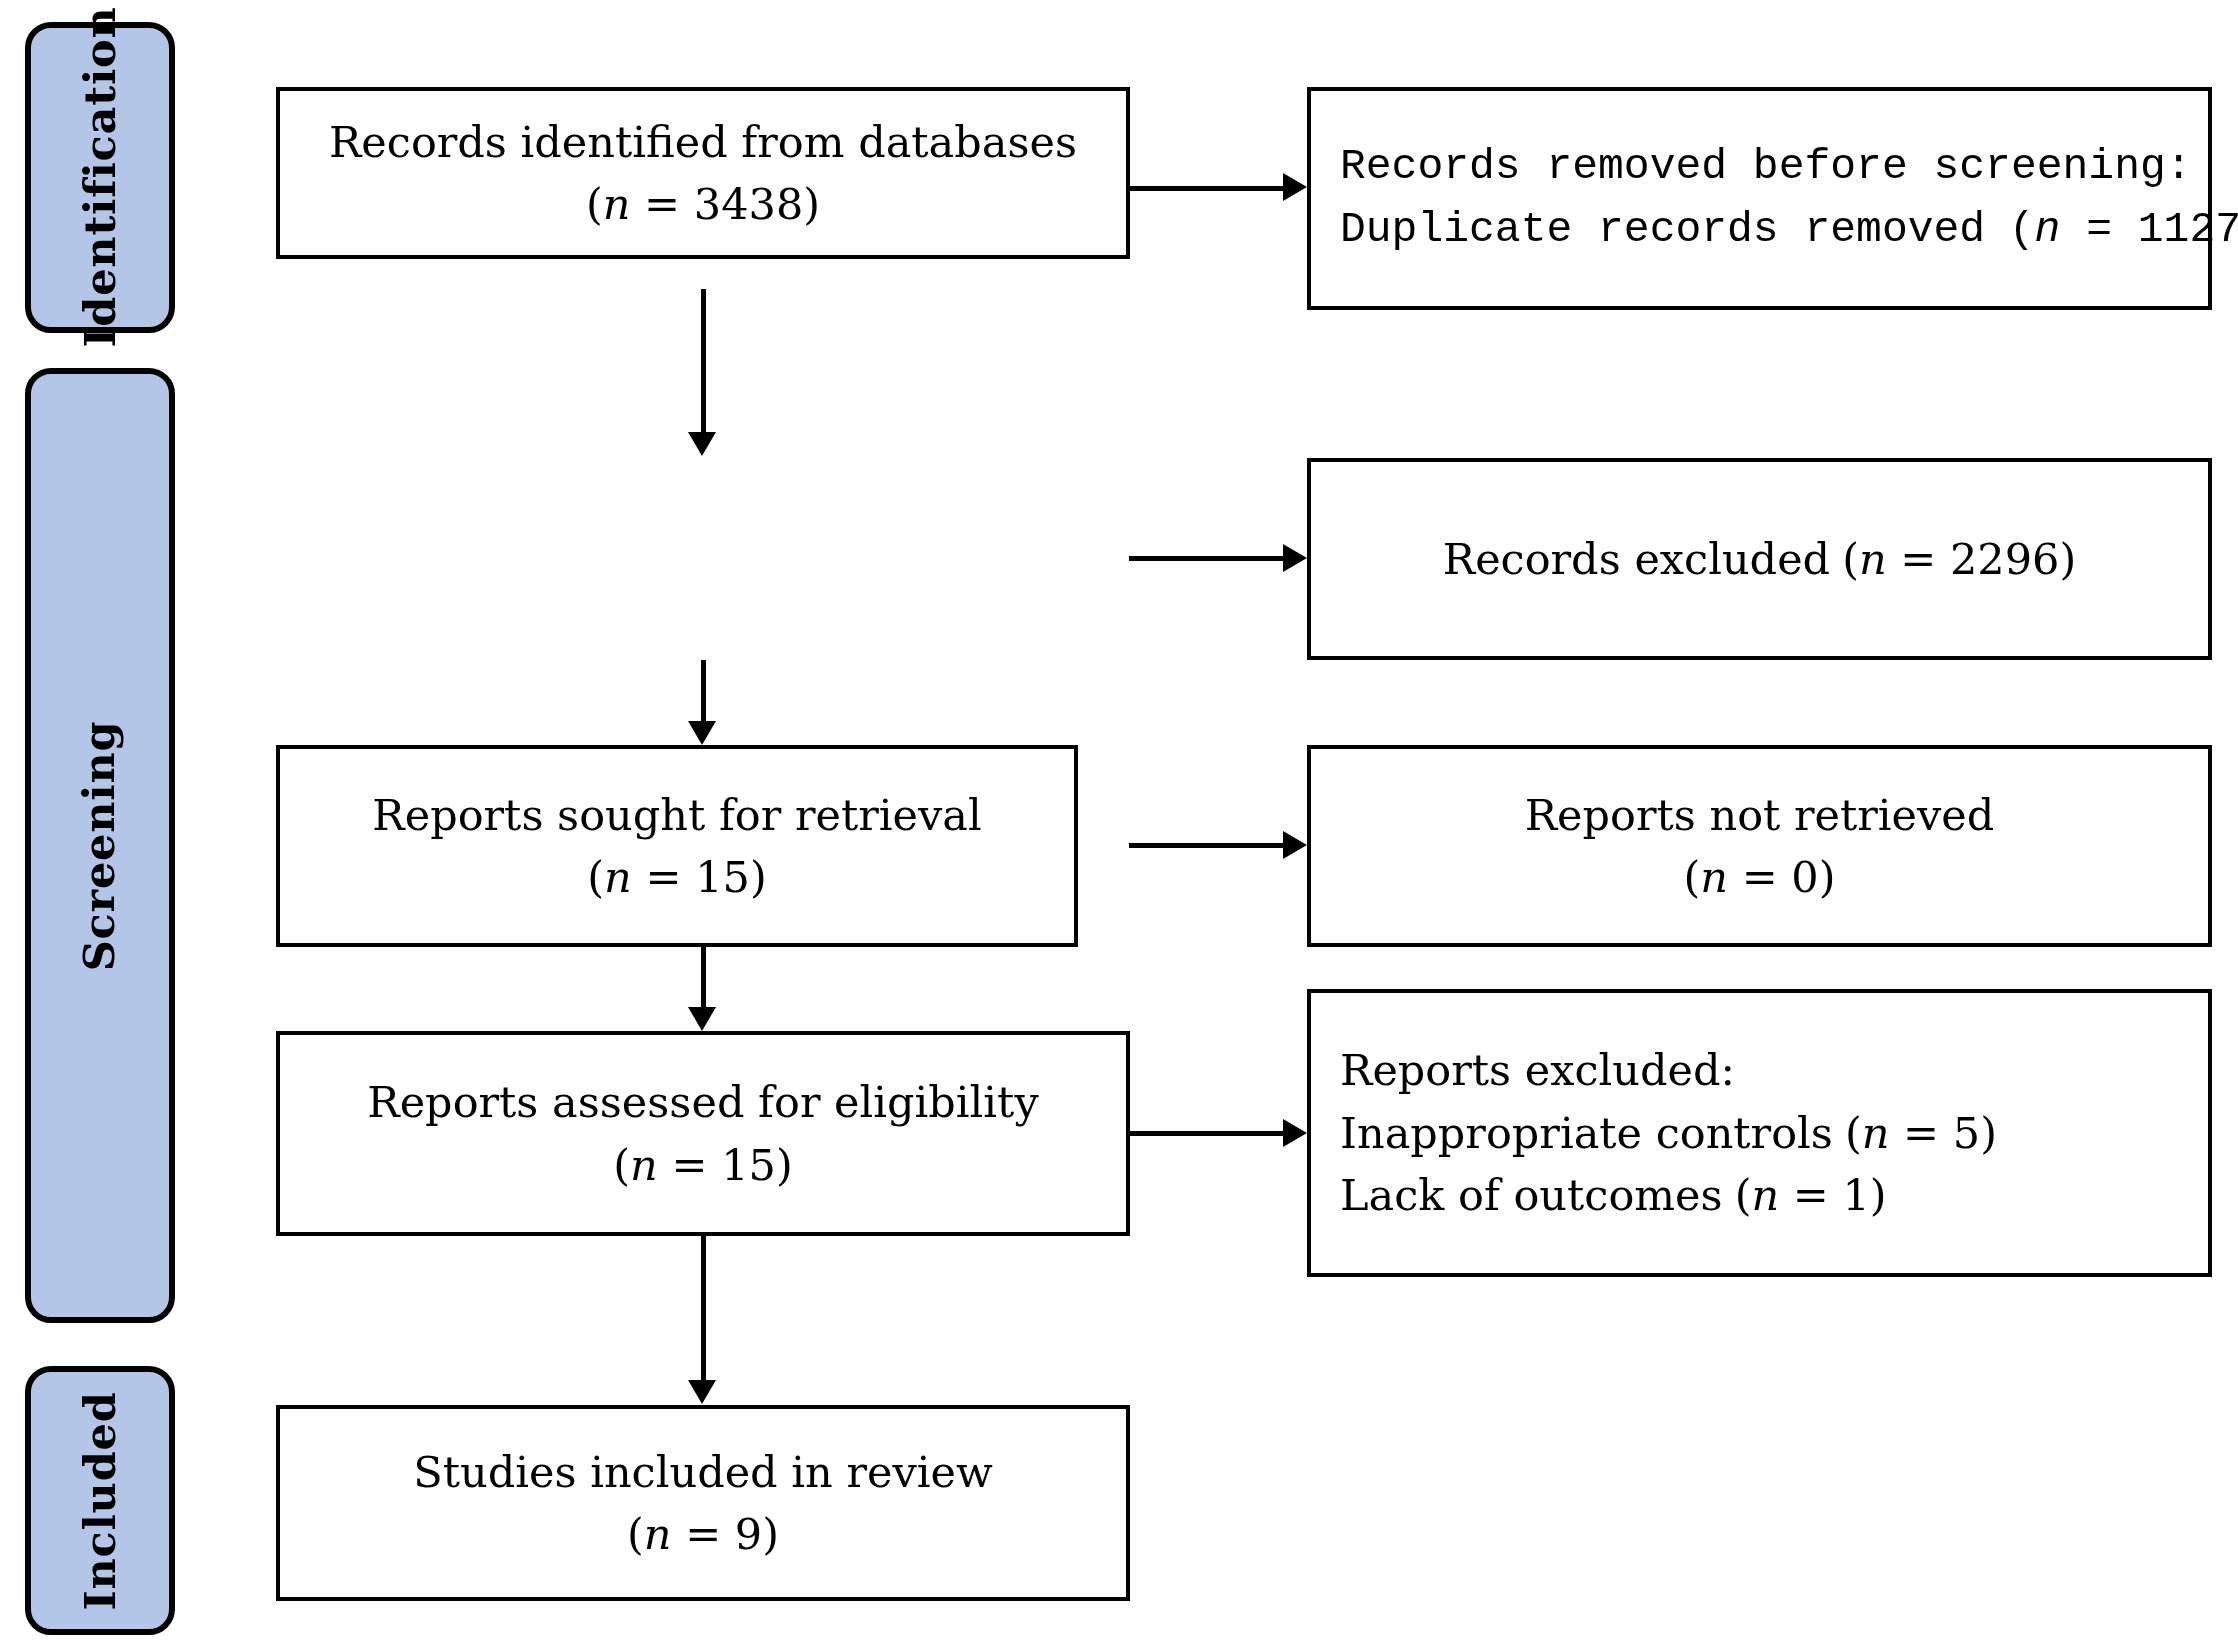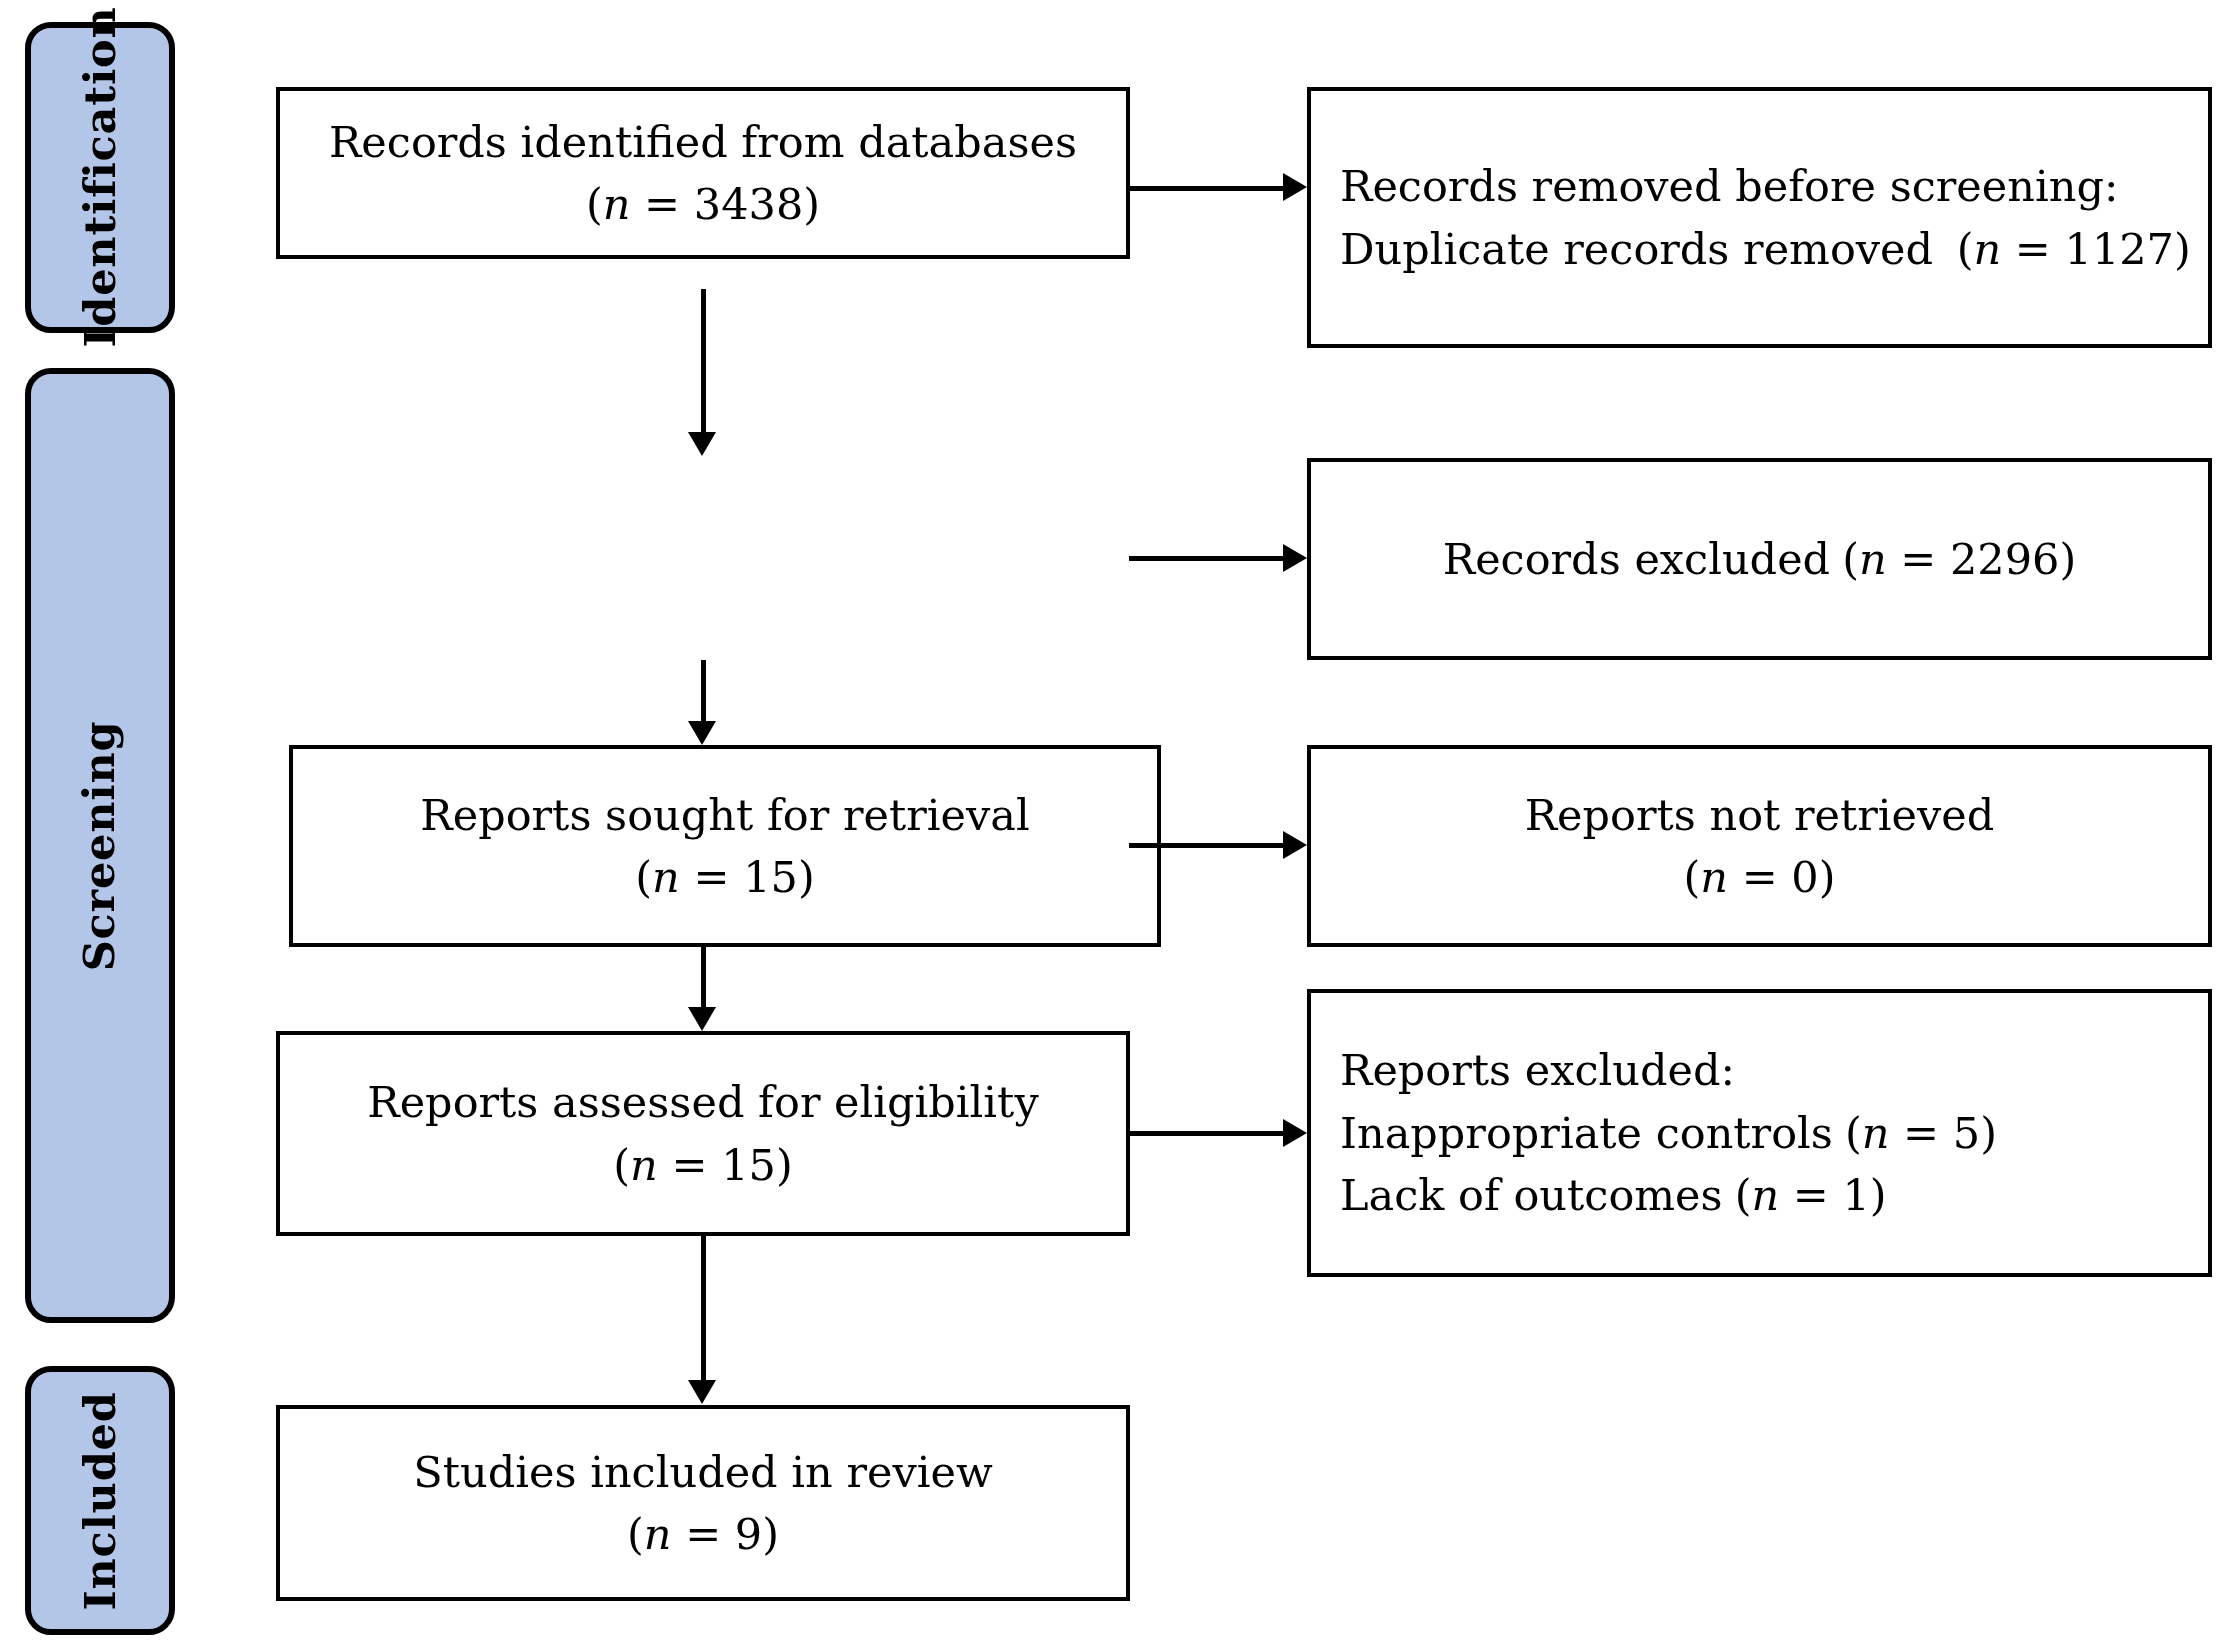--- a/index.html
+++ b/index.html
@@ -35,24 +35,24 @@
   .fbox.center { align-items: center; text-align: center; }
   .fbox.left   { align-items: flex-start; text-align: left; padding-left: 29px; padding-right: 12.3px; }
   .line { white-space: nowrap; }
   .nwrap { white-space: nowrap; }
   .gap-sm { margin-left: 0.28em; }
   .gap-md { margin-left: 0.55em; }
   .nsym { font-style: italic; }
   .pre { white-space: pre; }
 
   .box-identified        { left: 276px;  top: 87px;  width: 854px; height: 172px; }
-  .box-removed           { left: 1307px; top: 87px;  width: 905px; height: 261px; }
+  .box-removed           { left: 1307px; top: 87px;  width: 905px; height: 223px; font-family: Liberation Mono, monospace; }
   .box-screened          { left: 276px;  top: 458px;  width: 854px; height: 202px; }
   .box-records-excluded  { left: 1307px; top: 458px;  width: 905px; height: 202px; }
-  .box-sought            { left: 289px;  top: 745px;  width: 872px; height: 202px; }
+  .box-sought            { left: 276px;  top: 745px;  width: 802px; height: 202px; }
   .box-not-retrieved     { left: 1307px; top: 745px;  width: 905px; height: 202px; }
   .box-assessed          { left: 276px;  top: 1031px; width: 854px; height: 205px; }
   .box-reports-excluded  { left: 1307px; top: 989px; width: 905px; height: 288px; }
   .box-included-review   { left: 276px;  top: 1405px; width: 854px; height: 196px; }
 
   
   .vline { position: absolute; left: 701px; width: 5.4px; background: #000000; }
   .vhead { position: absolute; left: 688px; width: 0; height: 0;
            border-left: 14.6px solid transparent; border-right: 14.6px solid transparent;
            border-top: 24.5px solid #000000; }

